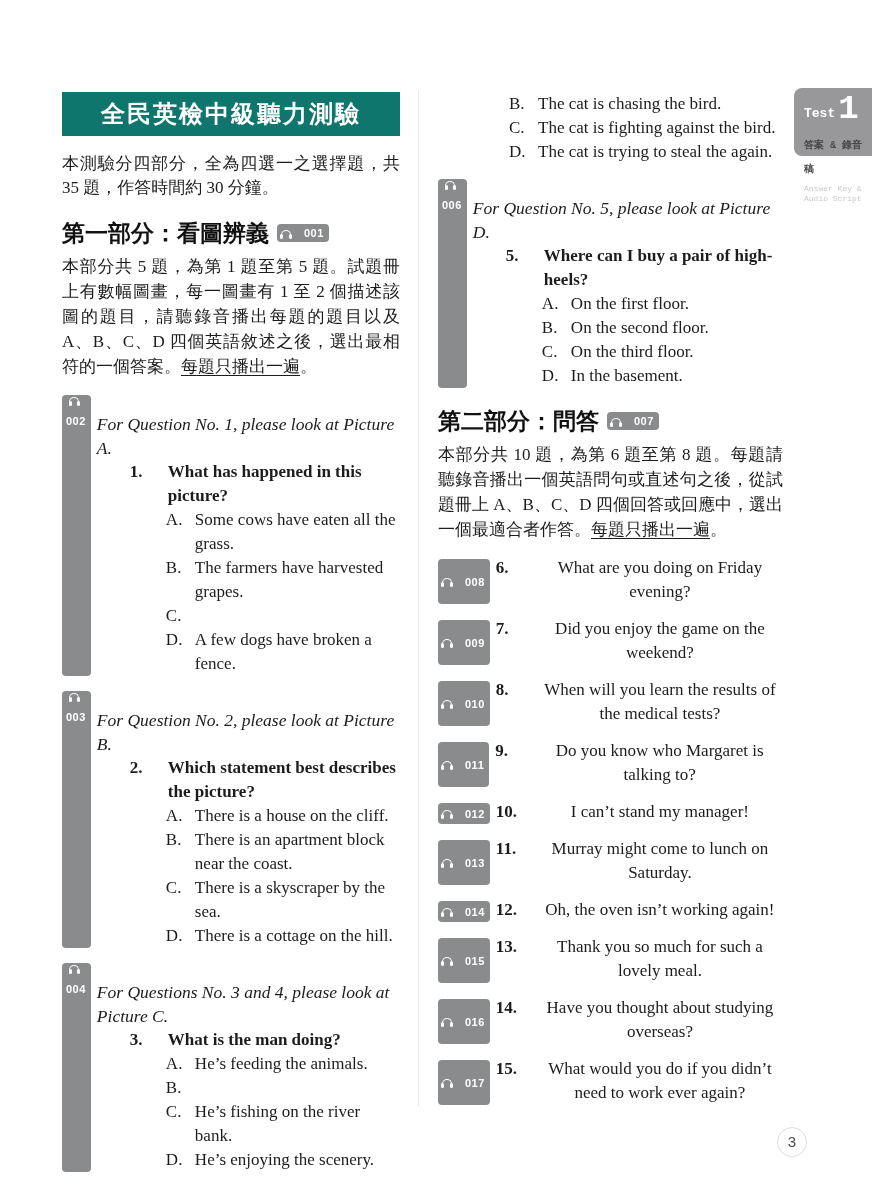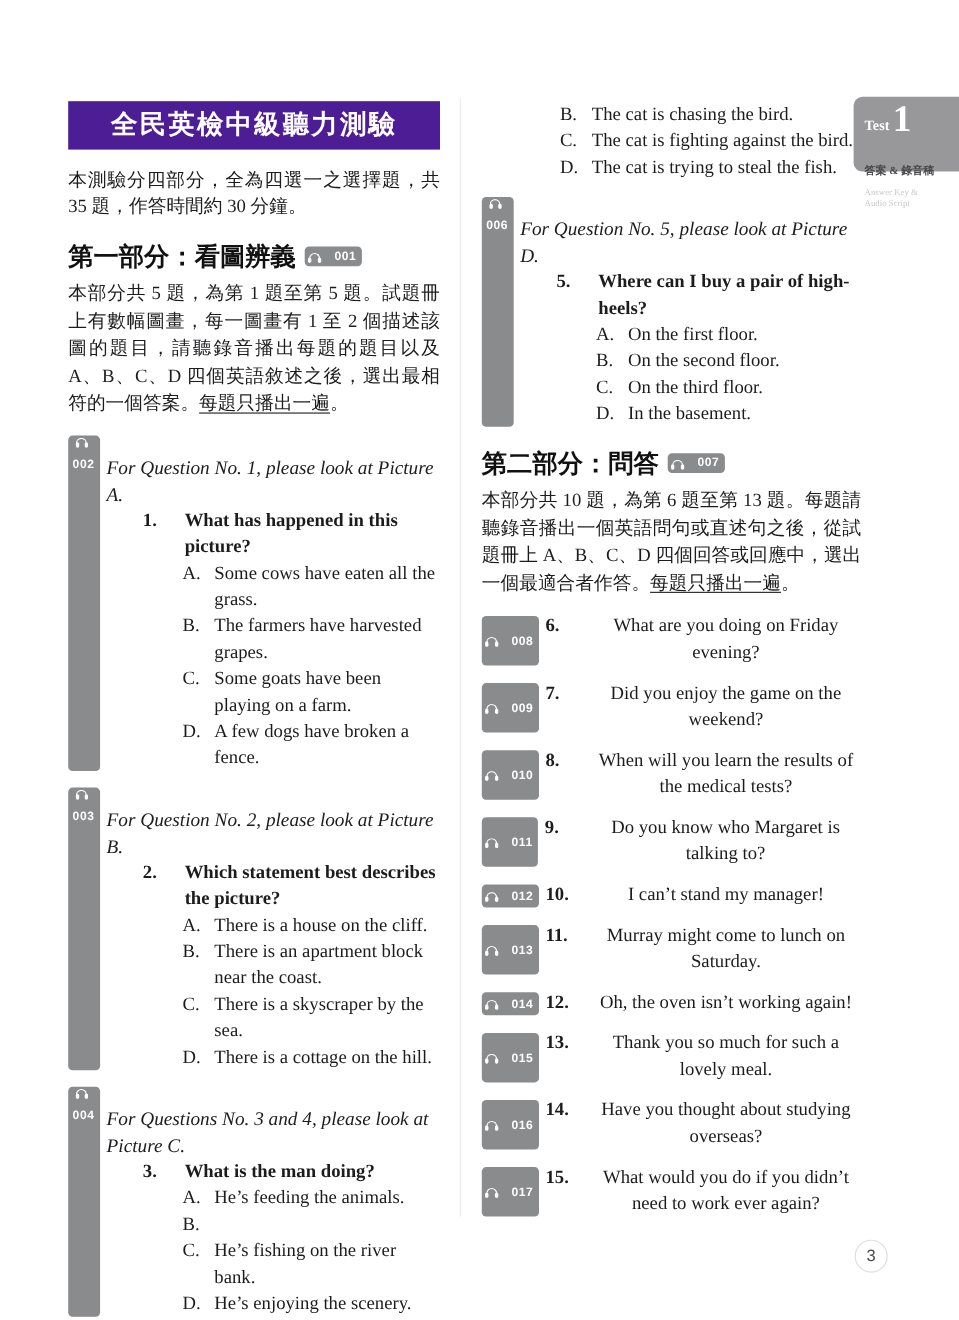--- a/index.html
+++ b/index.html
@@ -11,21 +11,21 @@
   }
   .page{position:absolute;inset:0;background:#fff;}
   .divider{position:absolute;left:418px;top:90px;width:1px;height:1016px;background:#ececec;}
 
   .columns{position:absolute;left:62px;top:92px;width:721px;display:flex;}
   .col-left{width:338px;flex:none;}
   .col-gap{width:38px;flex:none;}
   .col-right{width:345px;flex:none;}
 
   .title-box{
-    background:#4c1d95;color:#fff;text-align:center;
+    background:#0f766e;color:#fff;text-align:center;
     font-family:"Liberation Sans", sans-serif;font-weight:bold;
     font-size:24px;line-height:44px;height:44px;letter-spacing:2px;
   }
   .intro{margin-top:16px;text-align:justify;}
 
   .sec-head{margin-top:18px;display:flex;align-items:center;gap:8px;
     font-family:"Liberation Sans", sans-serif;font-weight:bold;
     font-size:23px;line-height:30px;color:#111;}
   .sec-desc{margin-top:6px;text-align:justify;line-height:25px;}
   .u{text-decoration:underline;text-underline-offset:3px;font-family:Liberation Mono, monospace;}
@@ -57,29 +57,29 @@
   .opt-text{flex:1;}
 
   .cont-opts{margin-left:71px;}
 
   .qa{display:flex;gap:6px;margin-top:13px;}
   .qa > .badge{margin-top:3px;}
   .qa-num{flex:none;width:35px;font-weight:bold;}
   .qa-text{flex:1;text-align:center;}
 
   .tab{
-    position:absolute;right:0;top:88px;width:96px;height:68px;
+    position:absolute;right:0;top:88px;width:78px;height:68px;
     background:#98989a;border-radius:8px 0 0 8px;
     padding:4px 4px 0 10px;box-sizing:border-box;
-    font-family:Liberation Serif, serif;
+    font-family:Liberation Mono, monospace;
   }
   .tab-test{display:flex;align-items:flex-start;gap:3px;color:#fff;}
   .tab-test-label{font-size:13px;font-weight:bold;margin-top:10px;}
   .tab-test-num{font-size:34px;font-weight:bold;line-height:34px;}
-  .tab-zh{font-size:10px;font-weight:bold;color:#48484a;margin-top:18px;}
+  .tab-zh{font-size:10px;font-weight:bold;color:#48484a;margin-top:8px;}
   .tab-en{font-size:8px;line-height:10px;color:#c9c9cb;margin-top:2px;}
 
   .pagenum{
     position:absolute;left:777px;top:1127px;width:28px;height:28px;
     border:1px solid #ddd;border-radius:50%;
     display:flex;align-items:center;justify-content:center;
     font-family:"Liberation Sans", sans-serif;font-size:15px;color:#4a4a4a;
   }
 </style>
 </head>
@@ -134,21 +134,20 @@
               <div class="opt">
                   <span class="opt-letter">A.</span>
                   <span class="opt-text">Some cows have eaten all the grass.</span>
                 </div>
               <div class="opt">
                   <span class="opt-letter">B.</span>
                   <span class="opt-text">The farmers have harvested grapes.</span>
                 </div>
               <div class="opt">
                   <span class="opt-letter">C.</span>
-                  <span class="opt-text">Some goats have been playing on a farm.</span>
                 </div>
               <div class="opt">
                   <span class="opt-letter">D.</span>
                   <span class="opt-text">A few dogs have broken a fence.</span>
                 </div>
             </div>
           </div>
         </div>
       </div>
 
@@ -229,21 +228,21 @@
         <div class="opt">
             <span class="opt-letter">B.</span>
             <span class="opt-text">The cat is chasing the bird.</span>
           </div>
         <div class="opt">
             <span class="opt-letter">C.</span>
             <span class="opt-text">The cat is fighting against the bird.</span>
           </div>
         <div class="opt">
             <span class="opt-letter">D.</span>
-            <span class="opt-text">The cat is trying to steal the fish.</span>
+            <span class="opt-text">The cat is trying to steal the again.</span>
           </div>
       </div>
 
       <div class="qgroup">
         <span class="badge">
             <span class="hp"></span>
             <span>006</span>
           </span>
         <div class="qbody">
           <div class="lead">For Question No. 5, please look at Picture D.</div>
@@ -275,21 +274,21 @@
       </div>
 
       <div class="sec-head">
         <span>第二部分：問答</span>
         <span class="badge">
             <span class="hp"></span>
             <span>007</span>
           </span>
       </div>
 
-      <div class="sec-desc"><span>本部分共 10 題，為第 6 題至第 13 題。每題請聽錄音播出一個英語問句或直述句之後，從試題冊上 A、B、C、D 四個回答或回應中，選出一個最適合者作答。</span><span class="u">每題只播出一遍</span><span>。</span></div>
+      <div class="sec-desc"><span>本部分共 10 題，為第 6 題至第 8 題。每題請聽錄音播出一個英語問句或直述句之後，從試題冊上 A、B、C、D 四個回答或回應中，選出一個最適合者作答。</span><span class="u">每題只播出一遍</span><span>。</span></div>
 
       <div class="qa">
         <span class="badge">
             <span class="hp"></span>
             <span>008</span>
           </span>
         <span class="qa-num">6.</span>
         <span class="qa-text">What are you doing on Friday evening?</span>
       </div>
       <div class="qa">

